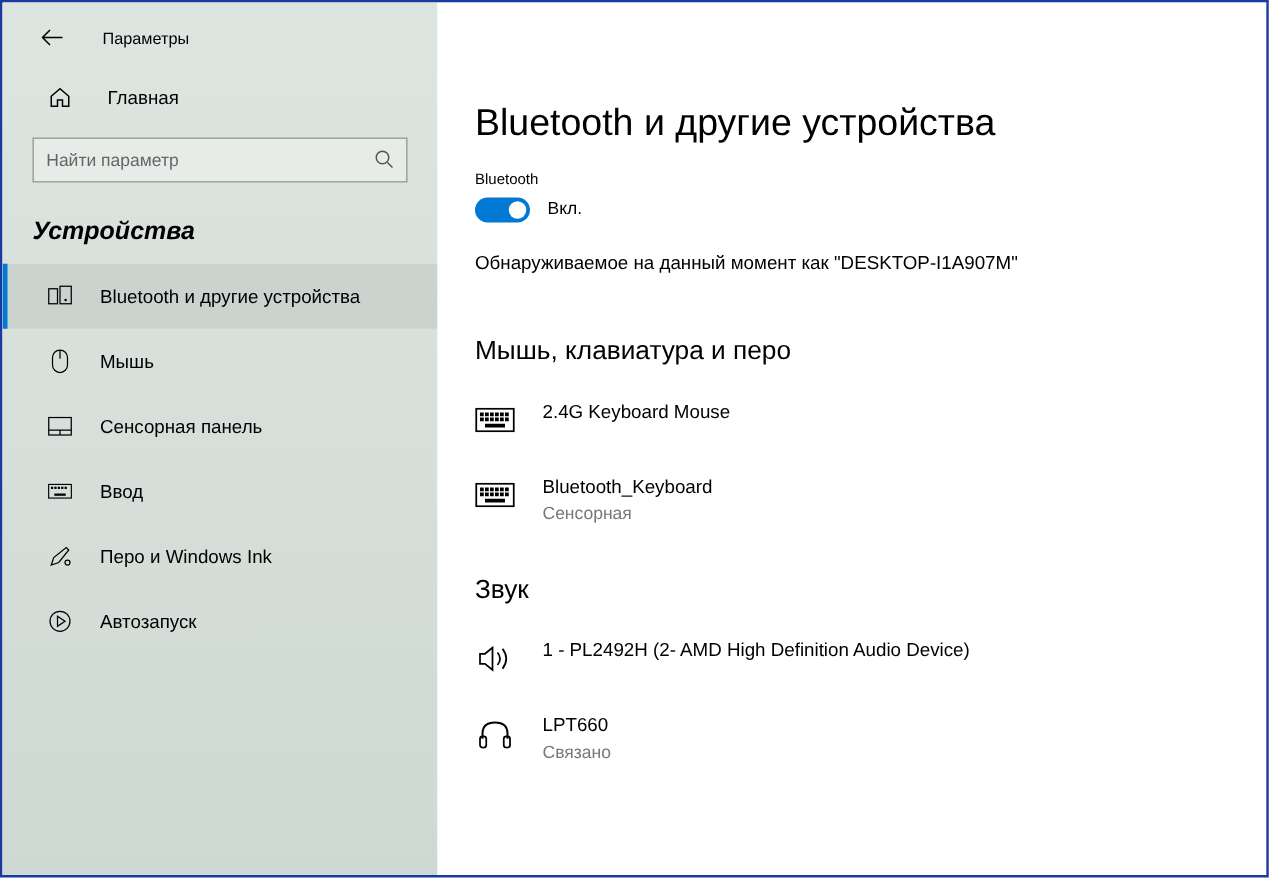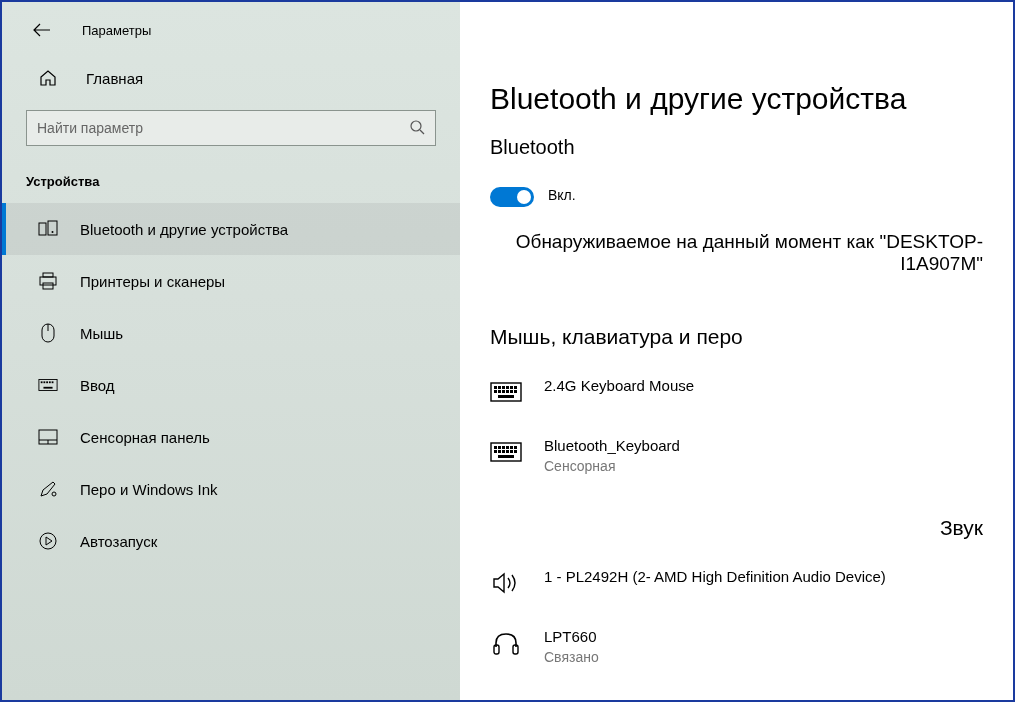--- a/index.html
+++ b/index.html
@@ -13,21 +13,21 @@
       border: 2px solid #1a3a9e;
     }
     .container {
       display: flex;
       width: 100%;
       height: 100%;
       background: #fff;
     }
     
     .sidebar {
-      width: 458px;
+      width: 348px;
       height: 100%;
       background: linear-gradient(to bottom, #dce5e0 0%, #d6dfda 50%, #cfd9d3 100%);
       display: flex;
       flex-direction: column;
       padding-top: 8px;
       position: relative;
     }
     .header-row {
       display: flex;
       align-items: center;
@@ -66,22 +66,23 @@
       flex: 1;
       border: none;
       background: transparent;
       font-size: 14px;
       outline: none;
       color: #0c4a6e;
     }
     .search-input::placeholder { color: #666; }
     .section-label {
       padding: 10px 24px 14px 24px;
-      font-size: 13px;
+      font-size: 20px;
       font-weight: 600;
+      font-style: italic;
     }
     .nav-item {
       display: flex;
       align-items: center;
       padding: 16px 20px 16px 36px;
       gap: 22px;
       cursor: pointer;
       position: relative;
     }
     .nav-item.active {
@@ -113,22 +114,22 @@
       padding: 80px 30px 20px 30px;
       background: #fff;
       position: relative;
     }
     .page-title {
       font-size: 30px;
       font-weight: 400;
       margin-bottom: 20px;
     }
     .sub-label {
-      font-size: 20px;
-      margin-bottom: 28px;
+      font-size: 12px;
+      margin-bottom: 8px;
     }
     .toggle {
       display: flex;
       align-items: flex-start;
       gap: 14px;
       margin-bottom: 24px;
     }
     .toggle-switch {
       width: 44px;
       height: 20px;
@@ -140,23 +141,22 @@
     .toggle-knob {
       position: absolute;
       right: 3px;
       top: 3px;
       width: 14px;
       height: 14px;
       background: #fff;
       border-radius: 50%;
     }
     .discover-text {
-      font-size: 19px;
+      font-size: 15px;
       margin-bottom: 50px;
-      text-align: right;
     }
     .section-h {
       font-size: 21px;
       font-weight: 400;
       margin-bottom: 18px;
     }
     .device-item {
       display: flex;
       align-items: flex-start;
       gap: 22px;
@@ -173,21 +173,20 @@
       margin-top: 2px;
     }
     .device-info { display: flex; flex-direction: column; gap: 4px; }
     .device-name { font-size: 15px; }
     .device-status { font-size: 14px; color: #777; }
     .section-h2 {
       font-size: 21px;
       font-weight: 400;
       margin-top: 20px;
       margin-bottom: 18px;
-      text-align: right;
     }
   </style>
 </head>
 <body>
 
 <div class="container">
 
   <div class="sidebar">
     <div class="header-row">
       <div class="back-btn">
@@ -223,65 +222,55 @@
       <span class="icon-wrap">
         <svg width="20" height="18" viewBox="0 0 20 18">
             <rect x="1" y="3" width="7" height="12" stroke="#000" fill="none"></rect>
             <rect x="10" y="1" width="9" height="14" stroke="#000" fill="none"></rect>
             <circle cx="14.5" cy="12" r="1" fill="#000"></circle>
           </svg>
       </span>
       <span class="nav-label">Bluetooth и другие устройства</span>
     </div>
 
-    <div class="nav-item">
-      <span class="icon-wrap">
-        <svg width="18" height="18" viewBox="0 0 18 18">
-            <rect x="4" y="1" width="10" height="4" stroke="#000" fill="none"></rect>
-            <rect x="1" y="5" width="16" height="8" stroke="#000" fill="none"></rect>
-            <rect x="4" y="11" width="10" height="6" stroke="#000" fill="none"></rect>
-          </svg>
-      </span>
-      <span class="nav-label">Принтеры и сканеры</span>
-    </div>
 
     <div class="nav-item">
       <span class="icon-wrap">
         <svg width="14" height="20" viewBox="0 0 14 20">
             <rect x="1" y="1" width="12" height="18" rx="6" stroke="#000" fill="none"></rect>
             <line x1="7" y1="1" x2="7" y2="8" stroke="#000"></line>
           </svg>
       </span>
       <span class="nav-label">Мышь</span>
+    </div>
+
+    <div class="nav-item">
+      <span class="icon-wrap">
+        <svg width="20" height="16" viewBox="0 0 20 16">
+            <rect x="1" y="1" width="18" height="14" stroke="#000" fill="none"></rect>
+            <line x1="1" y1="11" x2="19" y2="11" stroke="#000"></line>
+            <line x1="10" y1="11" x2="10" y2="15" stroke="#000"></line>
+          </svg>
+      </span>
+      <span class="nav-label">Сенсорная панель</span>
     </div>
 
     <div class="nav-item">
       <span class="icon-wrap">
         <svg width="22" height="14" viewBox="0 0 22 14">
             <rect x="1" y="1" width="20" height="12" stroke="#000" fill="none"></rect>
             <rect x="3" y="3" width="2" height="2" fill="#000"></rect>
             <rect x="6" y="3" width="2" height="2" fill="#000"></rect>
             <rect x="9" y="3" width="2" height="2" fill="#000"></rect>
             <rect x="12" y="3" width="2" height="2" fill="#000"></rect>
             <rect x="15" y="3" width="2" height="2" fill="#000"></rect>
             <rect x="6" y="9" width="10" height="2" fill="#000"></rect>
           </svg>
       </span>
       <span class="nav-label">Ввод</span>
-    </div>
-
-    <div class="nav-item">
-      <span class="icon-wrap">
-        <svg width="20" height="16" viewBox="0 0 20 16">
-            <rect x="1" y="1" width="18" height="14" stroke="#000" fill="none"></rect>
-            <line x1="1" y1="11" x2="19" y2="11" stroke="#000"></line>
-            <line x1="10" y1="11" x2="10" y2="15" stroke="#000"></line>
-          </svg>
-      </span>
-      <span class="nav-label">Сенсорная панель</span>
     </div>
 
     <div class="nav-item">
       <span class="icon-wrap">
         <svg width="18" height="18" viewBox="0 0 18 18">
             <path d="M2 16 L4 10 L14 2 L16 4 L8 14 Z" stroke="#000" fill="none"></path>
             <circle cx="15" cy="14" r="2" stroke="#000" fill="none"></circle>
           </svg>
       </span>
       <span class="nav-label">Перо и Windows Ink</span>

